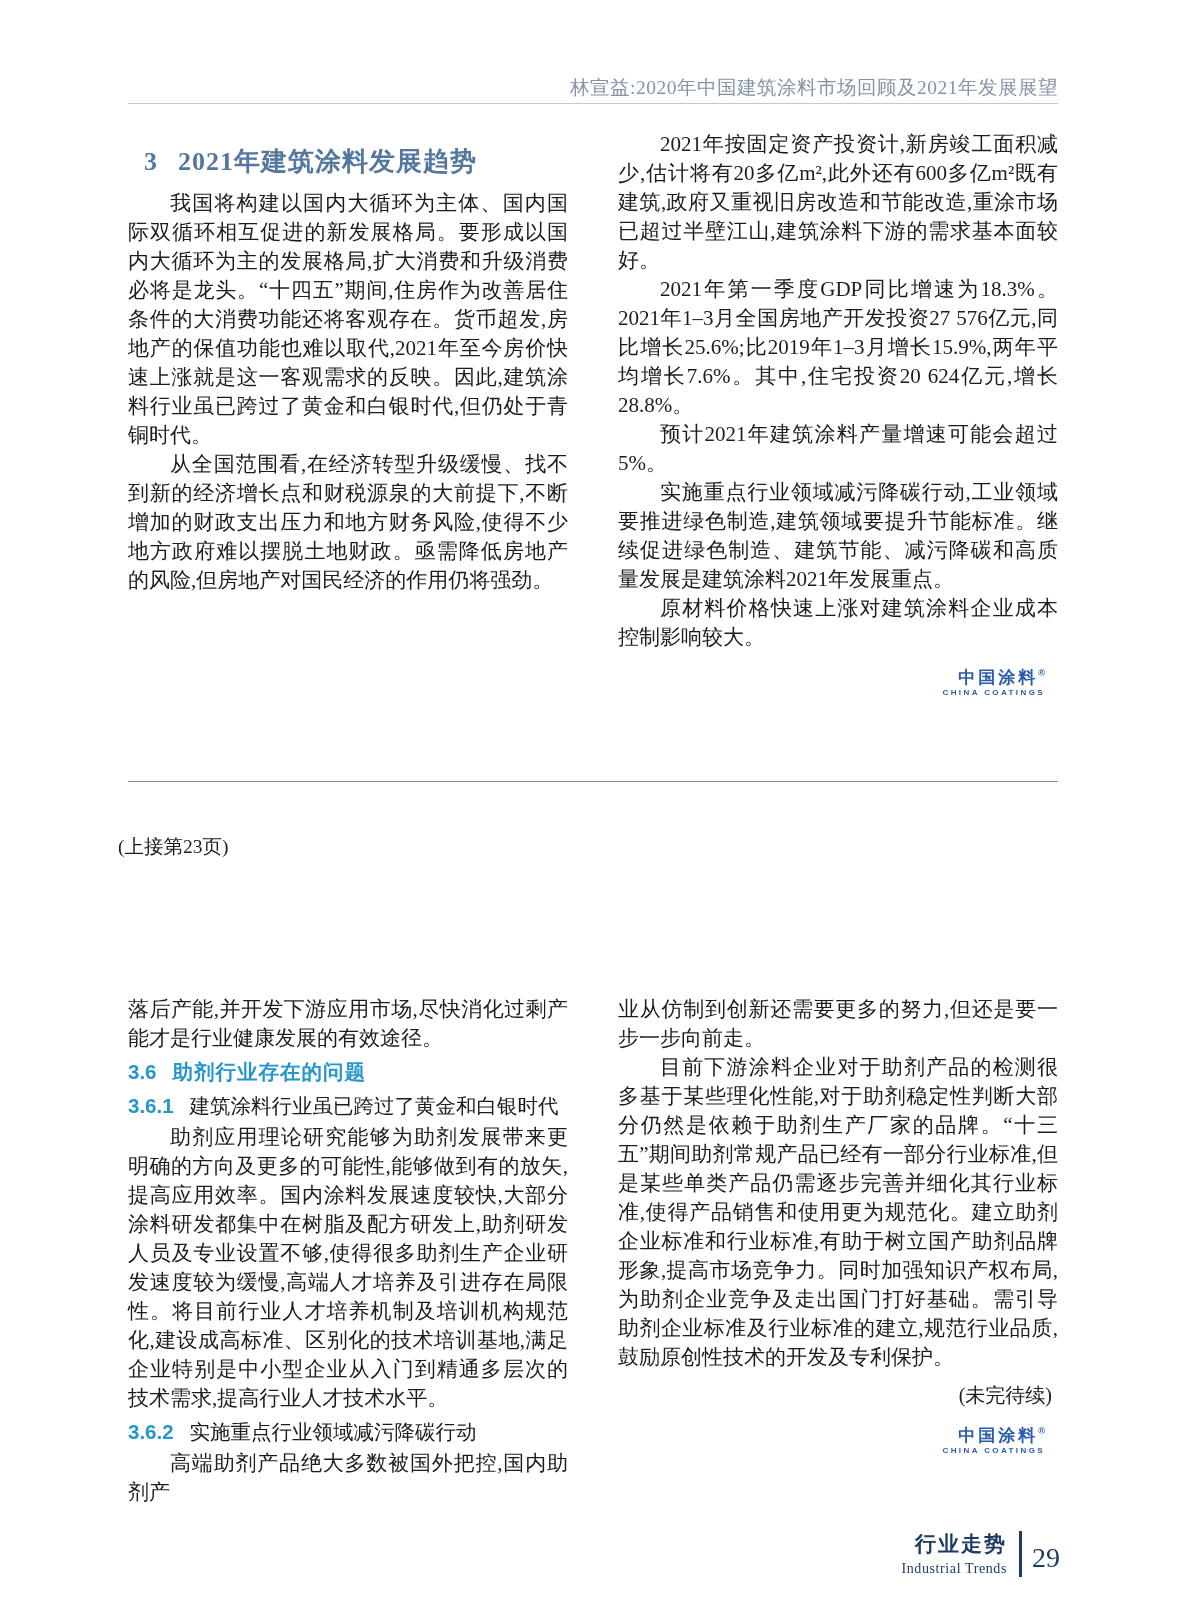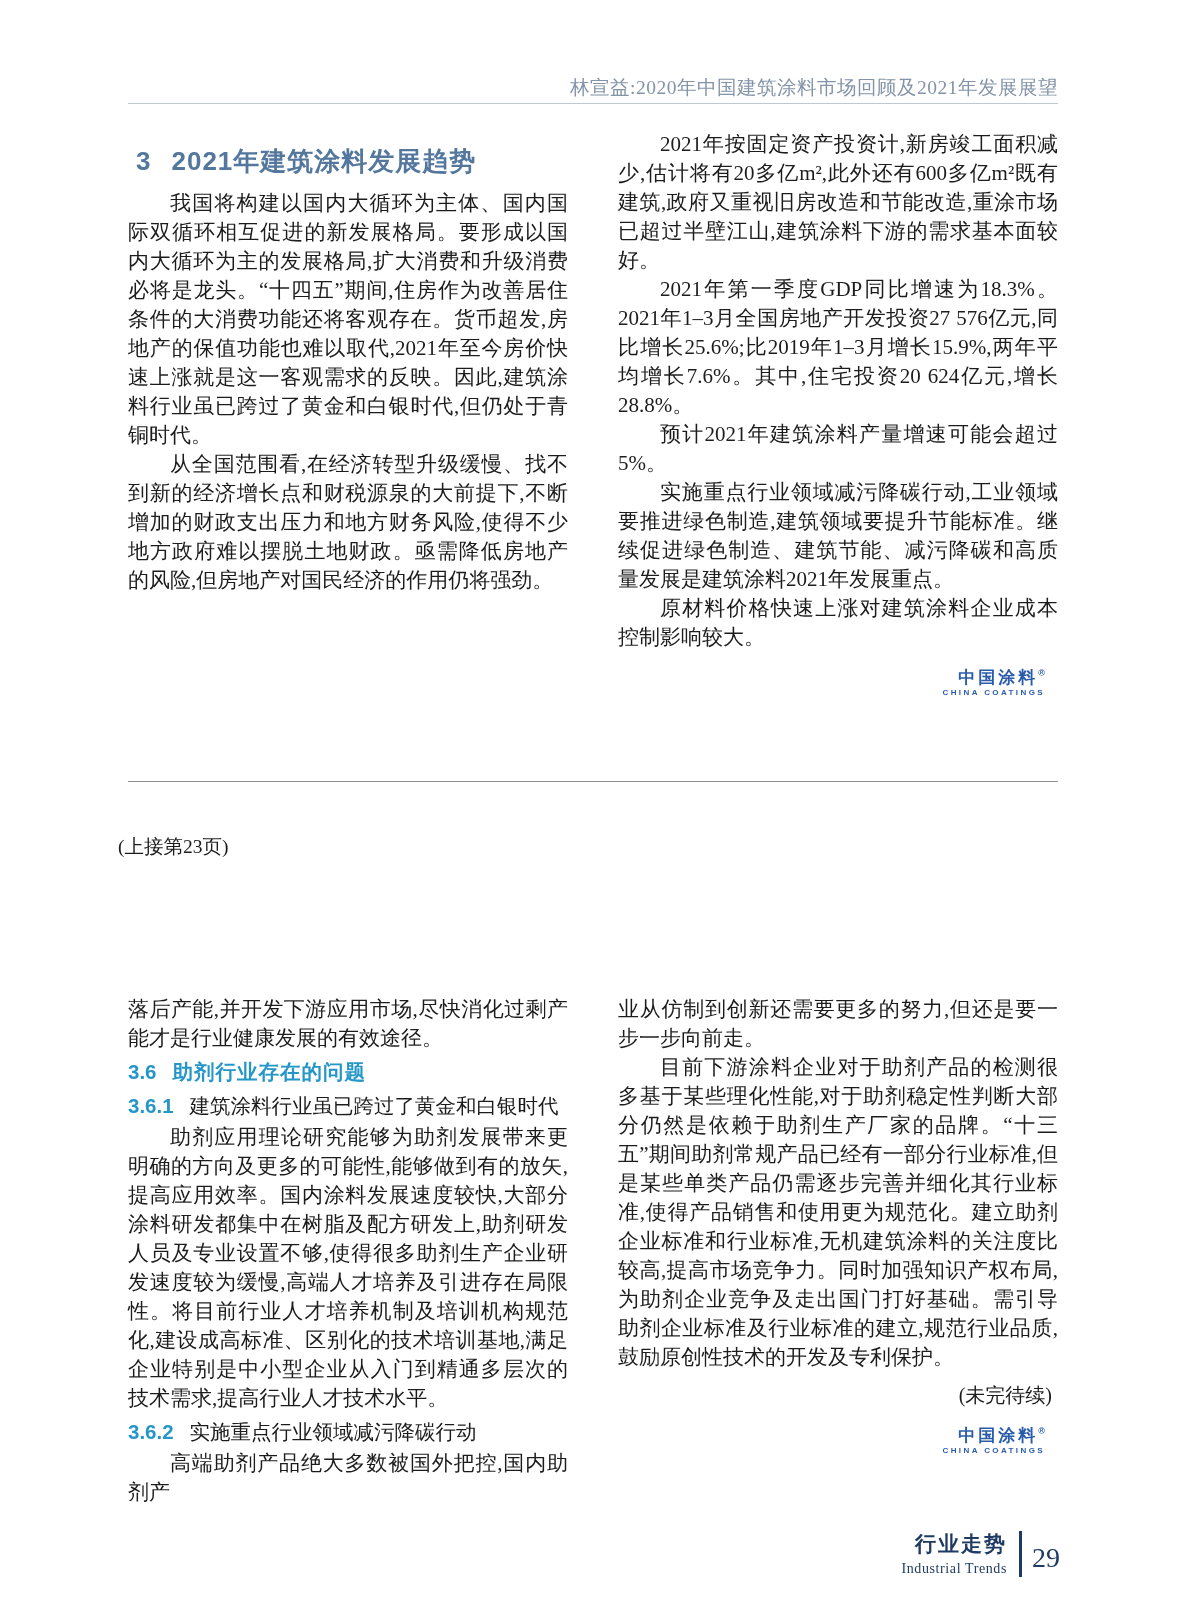--- a/index.html
+++ b/index.html
@@ -26,22 +26,22 @@
   }
   .top-cols { top:130px; }
   .bottom-cols { top:995px; }
   .col { width:440px; }
   .body-para {
     margin:0; font-size:21px; line-height:29px;
     text-align:justify; text-justify:inter-ideograph;
   }
   .indent { text-indent:2em; }
   .sec-heading {
-    margin:14px 0 10px 8px;
-    font-family:Liberation Sans, sans-serif;
+    margin:14px 0 10px 16px;
+    font-family:Liberation Serif, serif;
     font-size:26px; font-weight:700; color:#54779e;
     letter-spacing:1px;
   }
   .sec-num { margin-right:20px; }
   .sub-heading { margin:4px 0 2px 0; font-size:20.5px; line-height:30px; }
   .sub-num {
     font-family:"Liberation Sans","DejaVu Sans",sans-serif;
     color:#2596c8; font-weight:700; margin-right:16px;
   }
   .sub-blue {
@@ -123,21 +123,21 @@
         <span class="sub-num">3.6.1</span><span class="sub-black">建筑涂料行业虽已跨过了黄金和白银时代</span>
       </div>
       <p class="body-para indent">助剂应用理论研究能够为助剂发展带来更明确的方向及更多的可能性,能够做到有的放矢,提高应用效率。国内涂料发展速度较快,大部分涂料研发都集中在树脂及配方研发上,助剂研发人员及专业设置不够,使得很多助剂生产企业研发速度较为缓慢,高端人才培养及引进存在局限性。将目前行业人才培养机制及培训机构规范化,建设成高标准、区别化的技术培训基地,满足企业特别是中小型企业从入门到精通多层次的技术需求,提高行业人才技术水平。</p>
       <div class="sub-heading">
         <span class="sub-num">3.6.2</span><span class="sub-black">实施重点行业领域减污降碳行动</span>
       </div>
       <p class="body-para indent">高端助剂产品绝大多数被国外把控,国内助剂产</p>
     </div>
     <div class="col">
       <p class="body-para">业从仿制到创新还需要更多的努力,但还是要一步一步向前走。</p>
-      <p class="body-para indent">目前下游涂料企业对于助剂产品的检测很多基于某些理化性能,对于助剂稳定性判断大部分仍然是依赖于助剂生产厂家的品牌。“十三五”期间助剂常规产品已经有一部分行业标准,但是某些单类产品仍需逐步完善并细化其行业标准,使得产品销售和使用更为规范化。建立助剂企业标准和行业标准,无机建筑涂料的关注度比较高,提高市场竞争力。同时加强知识产权布局,为助剂企业竞争及走出国门打好基础。需引导助剂企业标准及行业标准的建立,规范行业品质,鼓励原创性技术的开发及专利保护。</p>
+      <p class="body-para indent">目前下游涂料企业对于助剂产品的检测很多基于某些理化性能,对于助剂稳定性判断大部分仍然是依赖于助剂生产厂家的品牌。“十三五”期间助剂常规产品已经有一部分行业标准,但是某些单类产品仍需逐步完善并细化其行业标准,使得产品销售和使用更为规范化。建立助剂企业标准和行业标准,有助于树立国产助剂品牌形象,提高市场竞争力。同时加强知识产权布局,为助剂企业竞争及走出国门打好基础。需引导助剂企业标准及行业标准的建立,规范行业品质,鼓励原创性技术的开发及专利保护。</p>
       <p class="body-para tbc">(未完待续)</p>
       <div class="logo">
         <div class="logo-cn"><span>中国涂料</span><span class="reg">®</span></div>
         <div class="logo-en">CHINA COATINGS</div>
       </div>
     </div>
   </div>
 
   <div class="footer">
     <div class="footer-txt">

